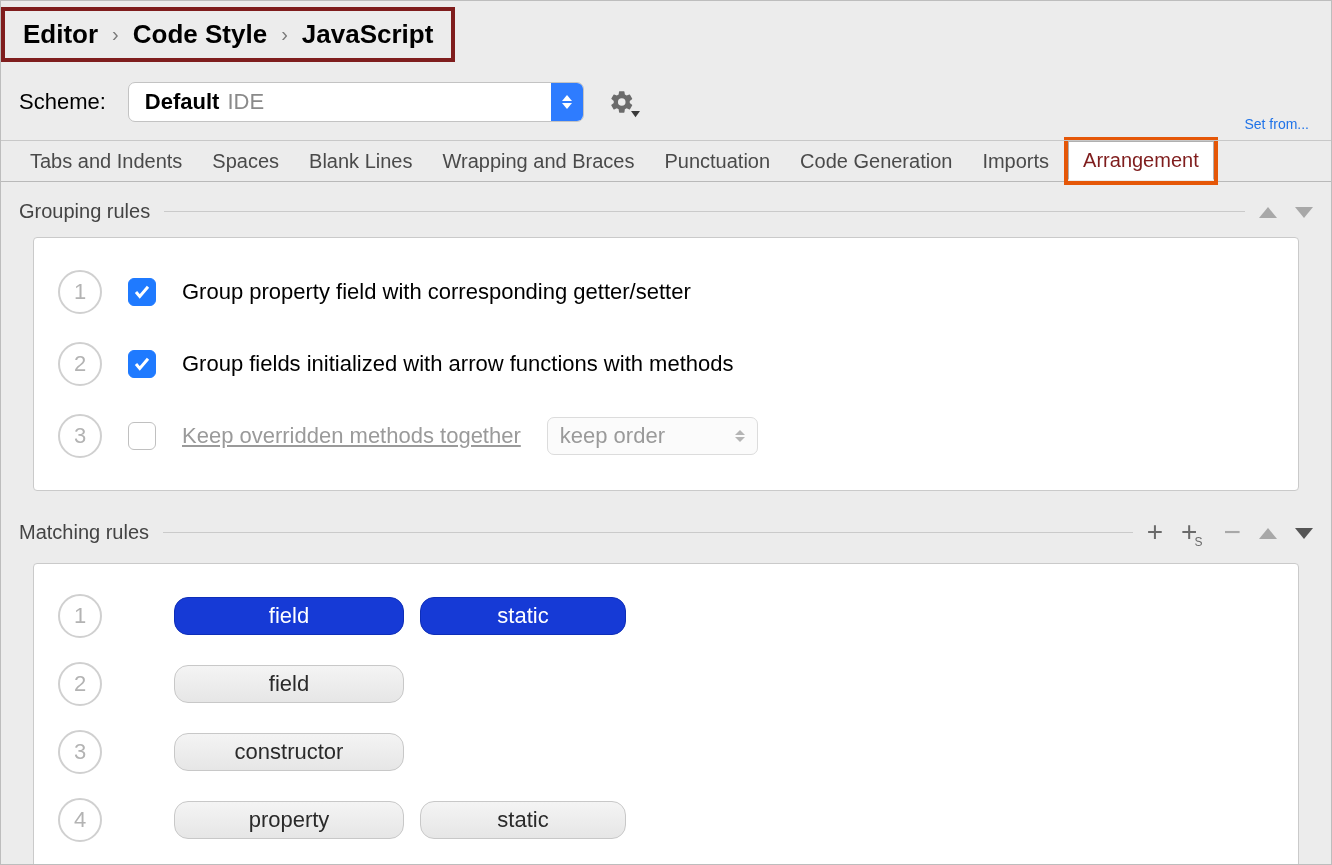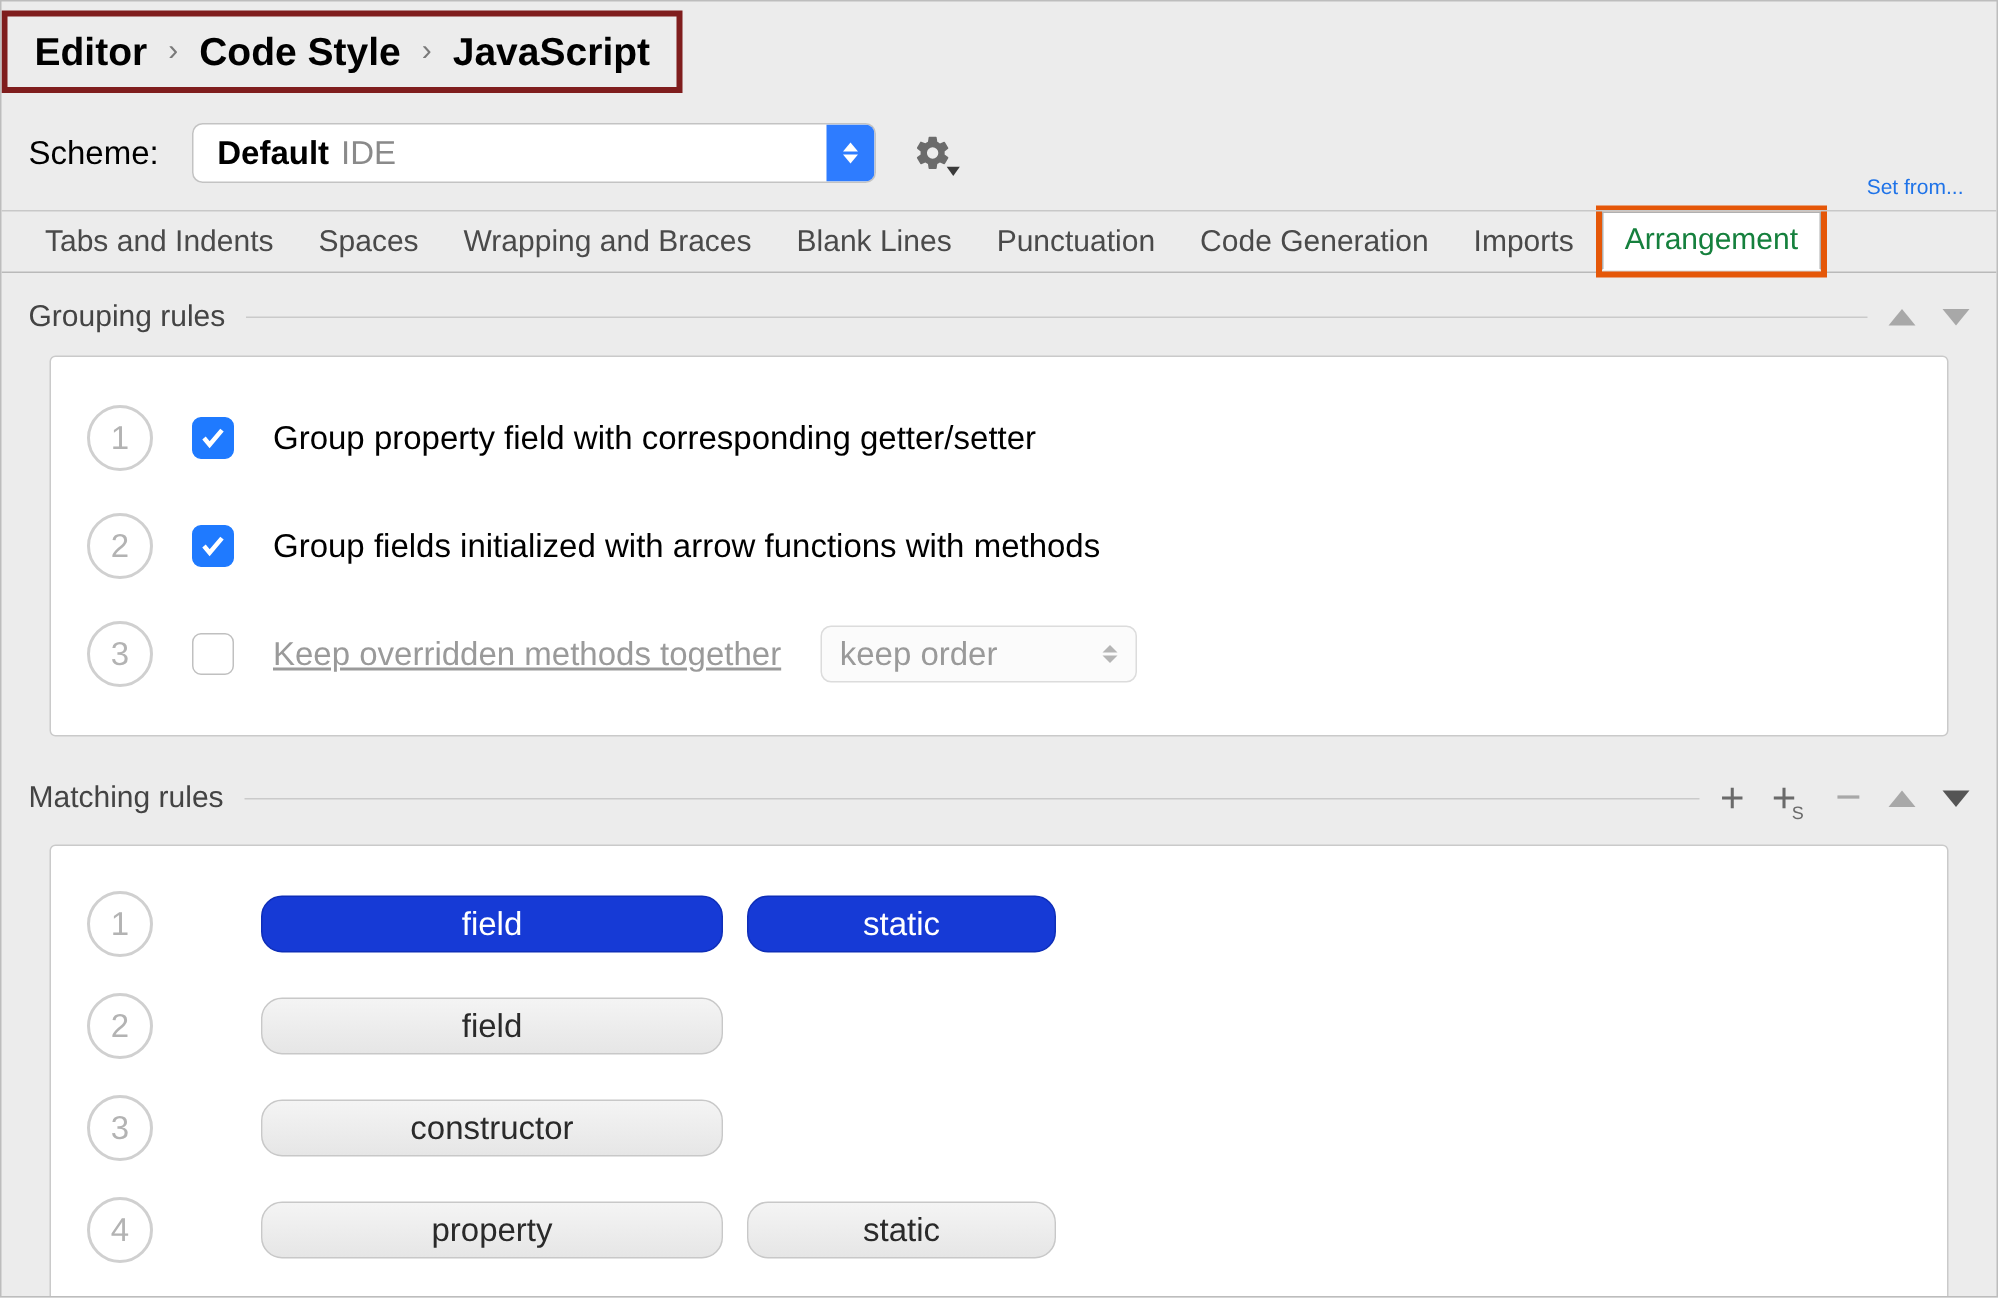--- a/index.html
+++ b/index.html
@@ -97,21 +97,21 @@
   }
   .tab.active-wrap {
     padding: 0;
     border: 4px solid #e55708;
     margin-top: -4px;
     margin-bottom: -4px;
     margin-right: 2px;
   }
   .tab.active {
     background: #fff;
-    color: #15803d;
+    color: #7f1d1d;
     border: 1px solid #b0b0b0;
     border-bottom: 1px solid #fff;
     padding: 7px 14px;
   }
 
   .section {
     padding: 18px 18px 6px 18px;
   }
   .section-header {
     display: flex;
@@ -190,21 +190,21 @@
   .pill-row { display: flex; gap: 16px; }
   .pill {
     border-radius: 14px;
     padding: 5px 0;
     font-size: 22px;
     text-align: center;
     border: 1px solid #c8c8c8;
     background: linear-gradient(#f4f4f4,#e6e6e6);
     color: #2a2a2a;
   }
-  .pill.wide { width: 308px; }
+  .pill.wide { width: 230px; }
   .pill.narrow { width: 206px; }
   .pill.blue {
     background: #163ad6;
     border-color: #0e2eb8;
     color: #fff;
   }
 
   .tri-up, .tri-down {
     width:0;height:0;border-left:9px solid transparent;border-right:9px solid transparent;display:inline-block;
   }
@@ -245,22 +245,22 @@
         <path d="M0 0 L10 0 L5 7 Z" fill="#3a3a3a"></path>
       </svg>
   </div>
   <span class="setfrom">Set from...</span>
 </div>
 
 
 <div class="tabs">
   <div class="tab">Tabs and Indents</div>
   <div class="tab">Spaces</div>
+  <div class="tab">Blank Lines</div>
   <div class="tab">Wrapping and Braces</div>
-  <div class="tab">Blank Lines</div>
   <div class="tab">Punctuation</div>
   <div class="tab">Code Generation</div>
   <div class="tab">Imports</div>
   <div class="tab active-wrap">
     <div class="tab active">Arrangement</div>
   </div>
 </div>
 
 
 <div class="section">

